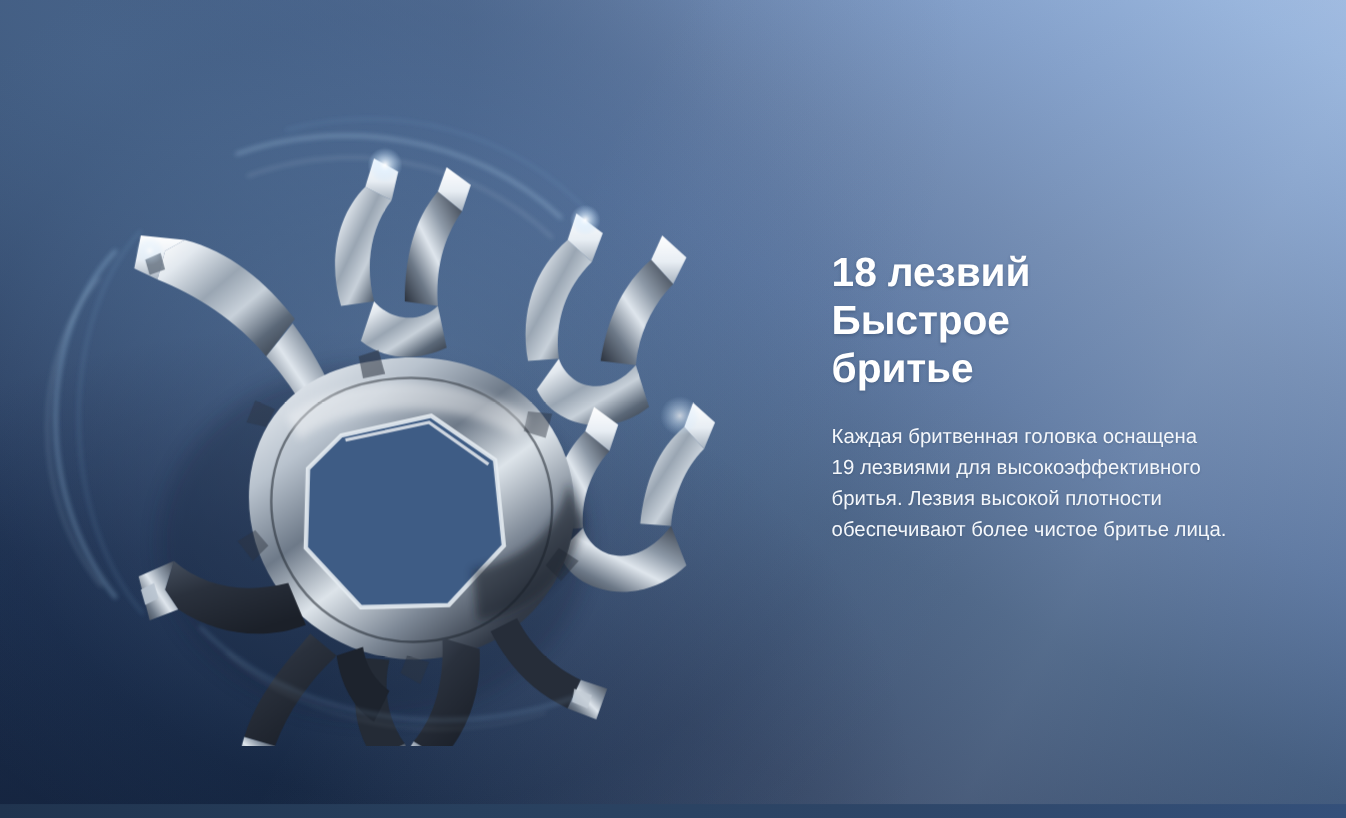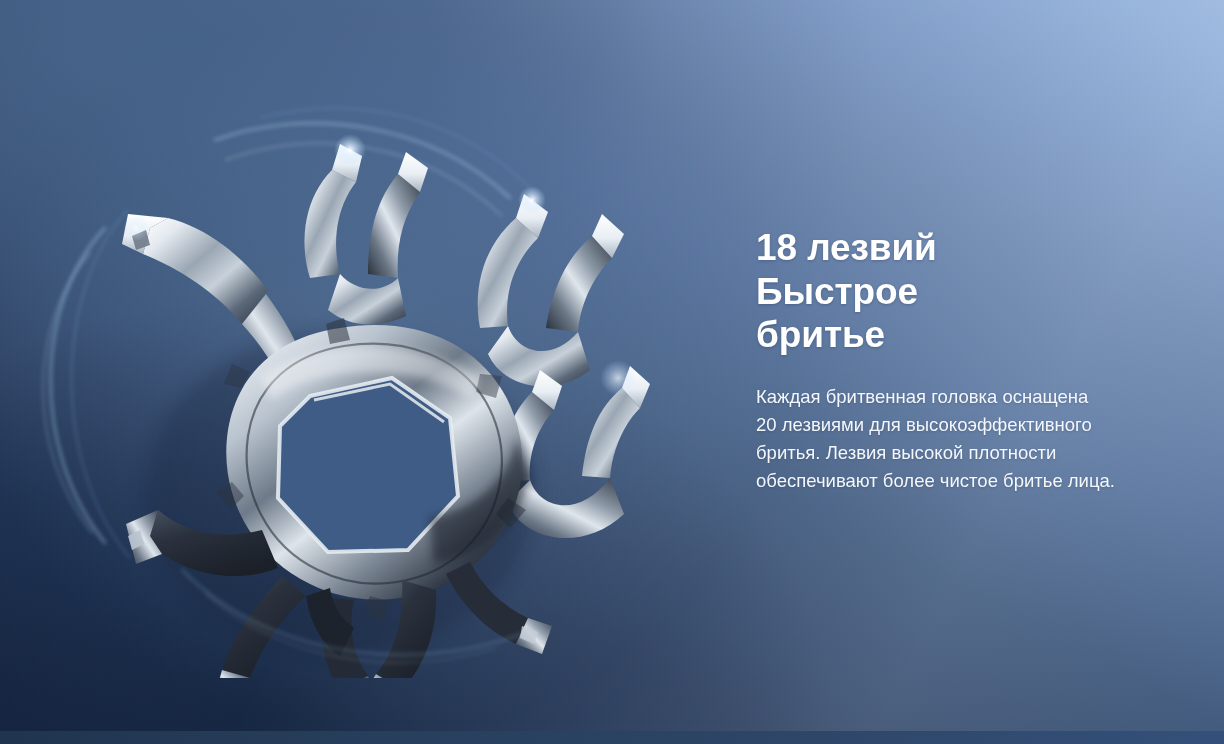--- a/index.html
+++ b/index.html
@@ -284,20 +284,20 @@
         <circle cx="126" cy="150" r="13" fill="url(#sparkle)" opacity="0.55"></circle>
       </g>
     </svg>
   </div>
 
   <div class="copy">
     <h1 class="headline">18 лезвий
 Быстрое
 бритье</h1>
     <p class="body-copy">Каждая бритвенная головка оснащена
-20 лезвиями для высокоэффективного
+19 лезвиями для высокоэффективного
 бритья. Лезвия высокой плотности
 обеспечивают более чистое бритье лица.</p>
   </div>
 
   <div class="bottom-band"></div>
 
 </div>
 
 </body></html>

